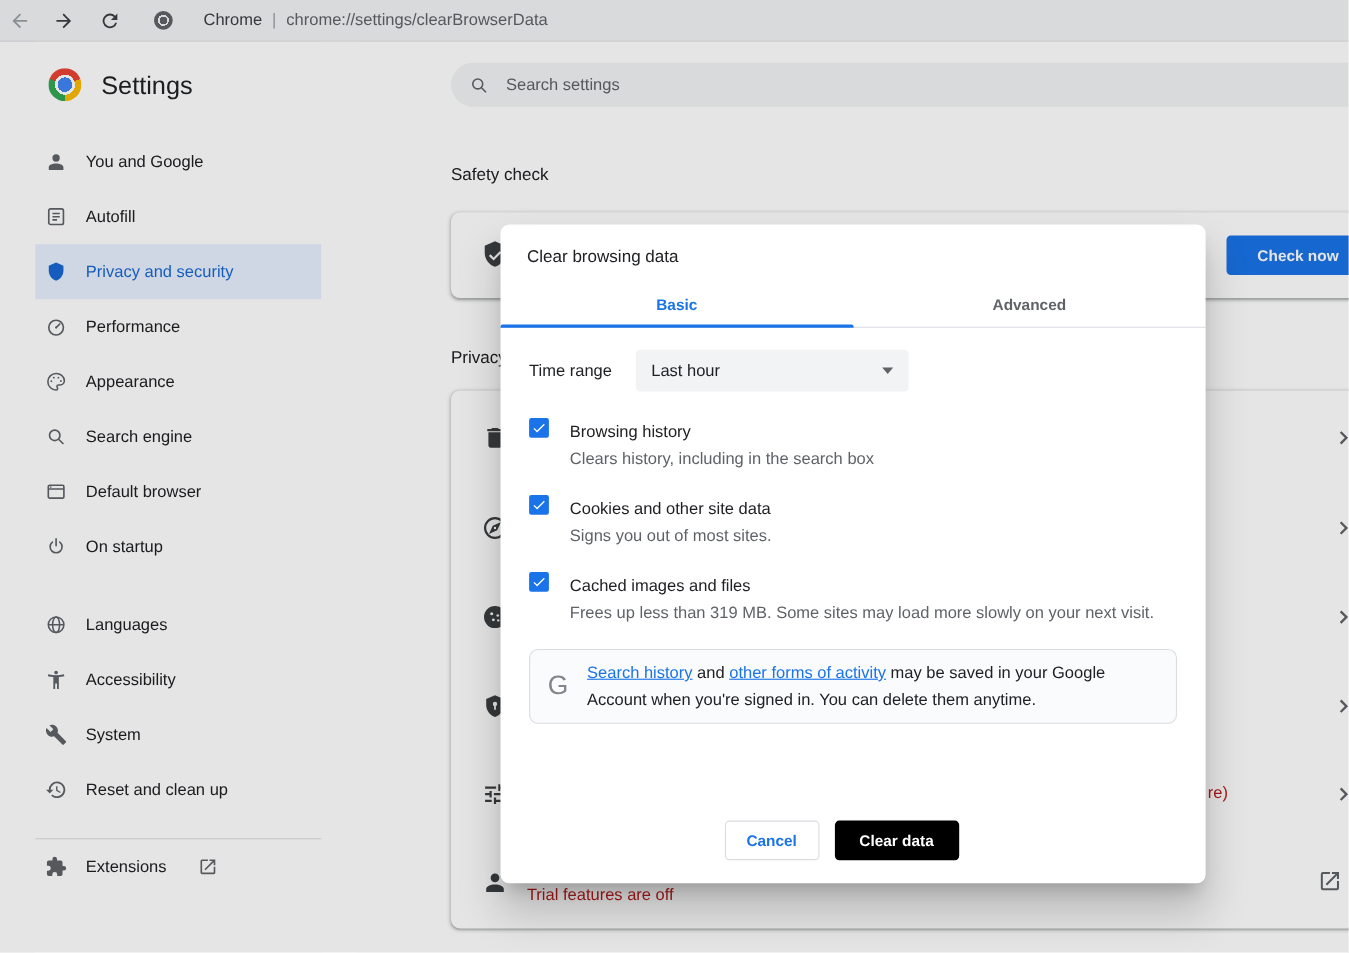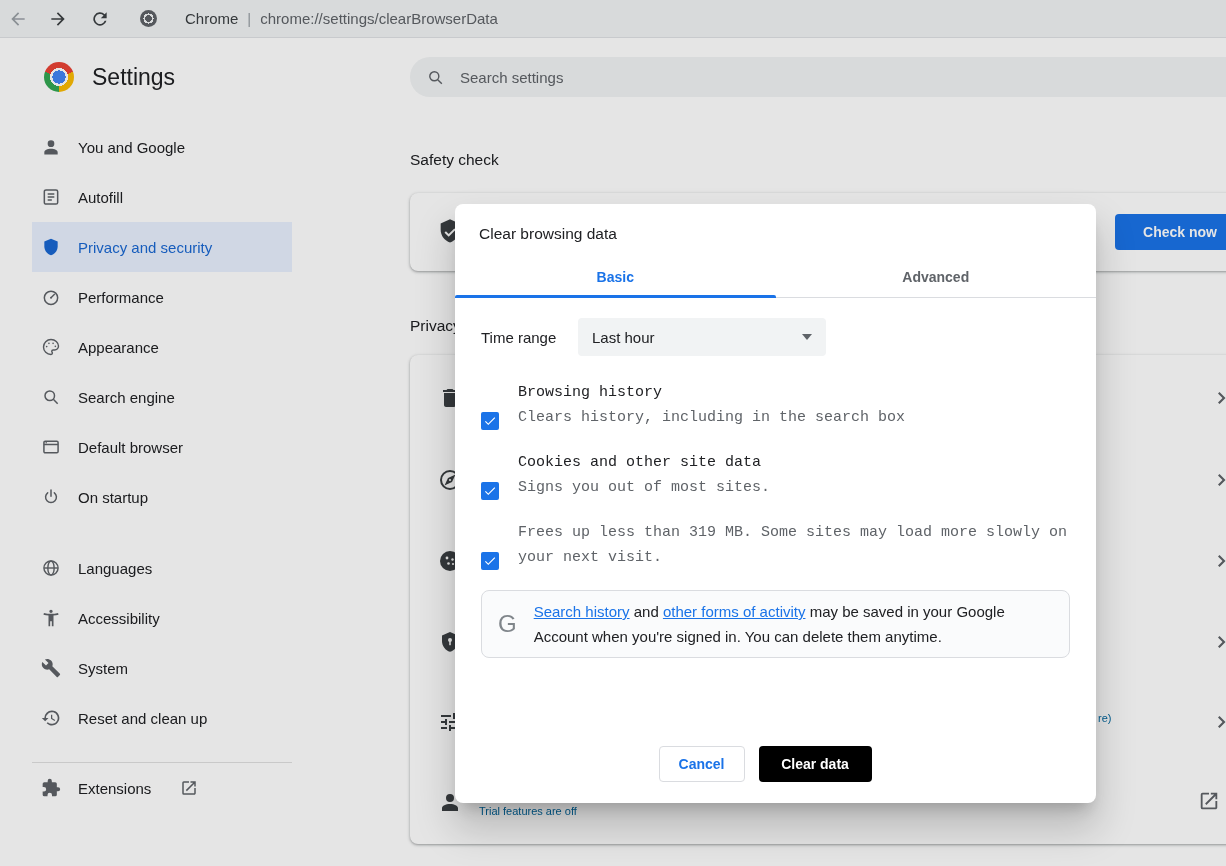--- a/index.html
+++ b/index.html
@@ -51,21 +51,21 @@
                      font-size:15px; color:#202124; font-family:inherit; }
   .searchbar input::placeholder { color:#5f6368; opacity:1; }
   .section-title { position:absolute; left:118px; font-size:15.5px; color:#202124; }
   .card { position:absolute; left:118px; width:846px; background:#fff; border-radius:8px;
           box-shadow:0 1px 2px rgba(60,64,67,.3), 0 1px 3px 1px rgba(60,64,67,.15); }
   .check-now { position:absolute; left:705px; top:21px; height:36px; width:130px;
                background:#1a73e8; color:#fff; border:none; border-radius:4px;
                font-size:14px; font-weight:700; cursor:pointer; }
   .bg-icon { position:absolute; width:24px; height:24px; color:#3c4043; }
   .bg-chevron { position:absolute; width:24px; height:24px; color:#5f6368; cursor:pointer; }
-  .bg-text { position:absolute; font-size:11px; color:#0369a1; }
+  .bg-text { position:absolute; font-size:15px; color:#b91c1c; }
   .bg-extlink { position:absolute; width:22px; height:22px; color:#5f6368; cursor:pointer; }
 
   
   .scrim { position:absolute; inset:0; background:rgba(0,0,0,0.1); z-index:40; }
   .dialog { position:absolute; left:455px; top:204px; width:641px; height:599px;
             background:#fff; border-radius:8px; z-index:50; display:flex; flex-direction:column;
             box-shadow:0 11px 15px -7px rgba(0,0,0,.2), 0 24px 38px 3px rgba(0,0,0,.18); font-size:15px; }
   .dlg-title { padding:21px 24px 14px; font-size:15.5px; color:#202124; }
   .dlg-tabs { display:flex; border-bottom:1px solid #dadce0; }
   .dlg-tab { flex:1; height:40px; display:flex; align-items:center; justify-content:center;
@@ -74,21 +74,21 @@
   .dlg-tab.active::after { content:""; position:absolute; left:0; right:0; bottom:-1px;
                            height:3px; background:#1a73e8; border-radius:2px 2px 0 0; }
   .dlg-body { padding:0 26px; flex:1; }
   .time-row { margin-top:20px; display:flex; align-items:center; }
   .time-label { width:97px; flex:none; color:#202124; }
   .dropdown { width:248px; height:38px; background:#f1f3f4; border-radius:4px;
               display:flex; align-items:center; padding:0 14px; color:#202124; cursor:pointer; }
   .caret { margin-left:auto; width:0; height:0; border-left:5px solid transparent;
            border-right:5px solid transparent; border-top:6px solid #5f6368; }
   .opts { margin-top:24px; }
-  .opt { display:flex; align-items:flex-end; margin-bottom:20px;font-family:Liberation Mono, monospace; }
+  .opt { display:flex; align-items:flex-start; margin-bottom:20px; }
   .cbx { flex:none; width:18px; height:18px; border-radius:2px; background:#1a73e8;
          margin-right:19px; display:flex; align-items:center; justify-content:center; cursor:pointer; }
   .cbx svg { width:14px; height:14px; color:#fff; }
   .opt-text { line-height:25px; }
   .opt-title { color:#202124; }
   .opt-desc { color:#5f6368; }
   .notice { margin-top:3px; border:1px solid #dadce0; border-radius:8px; background:#fafbfc;
             display:flex; align-items:center; padding:8px 16px; gap:17px; }
   .g-logo { font-size:24px; color:#80868b; flex:none; }
   .notice-text { line-height:25px; color:#202124; }
@@ -392,20 +392,21 @@
         </div>
       </div>
 
       <div class="opt">
         <span class="cbx">
           <svg viewBox="0 0 24 24">
               <path d="M9 16.2 4.8 12l-1.4 1.4L9 19 21 7l-1.4-1.4z" fill="currentColor"></path>
             </svg>
         </span>
         <div class="opt-text">
+          <div class="opt-title">Cached images and files</div>
           <div class="opt-desc">Frees up less than 319 MB. Some sites may load more slowly on your next visit.</div>
         </div>
       </div>
     </div>
 
     <div class="notice">
       <span class="g-logo">G</span>
       <div class="notice-text"><span class="link">Search history</span><span> and </span><span class="link">other forms of activity</span><span> may be saved in your Google Account when you're signed in. You can delete them anytime.</span></div>
     </div>
   </div>

